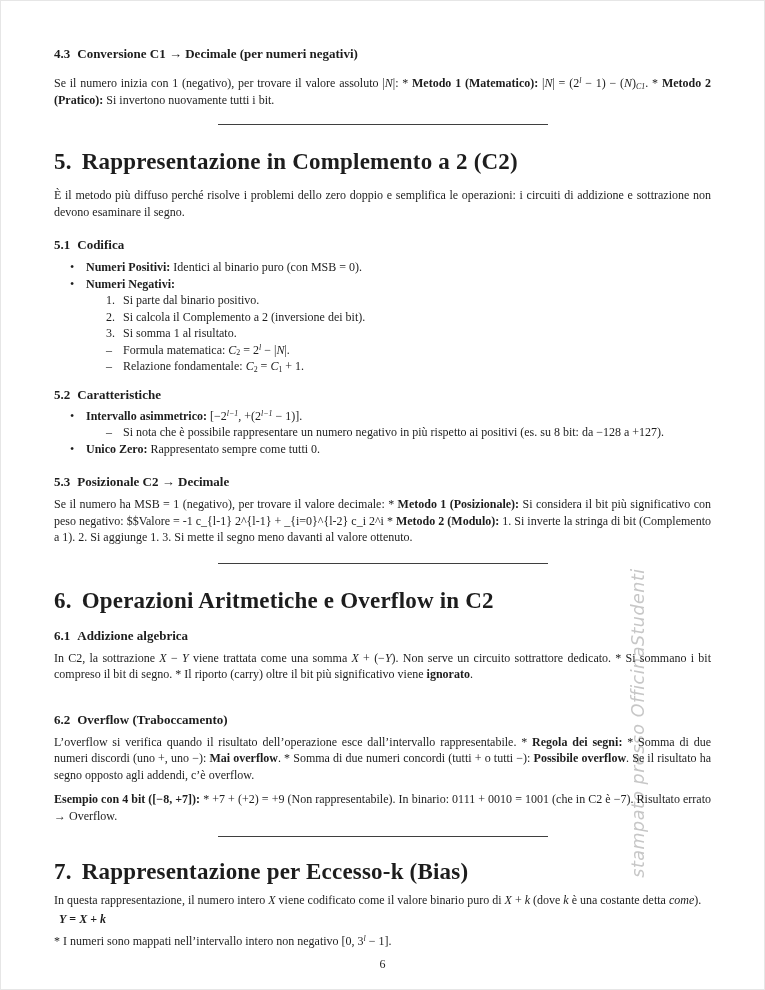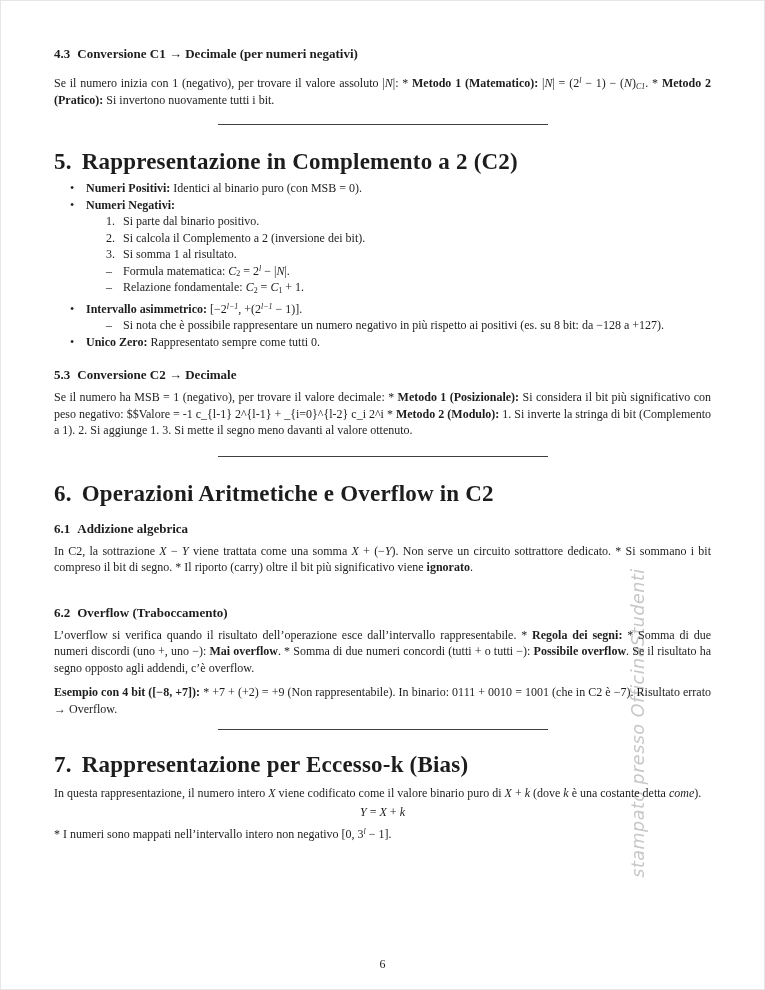--- a/index.html
+++ b/index.html
@@ -27,21 +27,21 @@
   sup{top:-0.45em;}
   sub{top:0.25em;}
   .rule{width:330px;margin:0 auto;height:0;border-top:1.5px solid #3f3f3f;}
   .bullets{margin-left:16px;}
   .li{display:flex;align-items:flex-start;}
   .li .marker{flex:none;}
   .bullets > .li > .marker{width:16px;}
   .litext{flex:1;text-align:justify;}
   .sublist{margin-left:36px;}
   .sublist .marker{width:17px;}
-  .equation{margin:5px;text-align:center;}
+  .equation{margin:5px;font-weight:bold;}
   #p43{margin-top:13px}
   #rule1{margin-top:16px}
   #h5{margin-top:24px}
   #p5{margin-top:13px}
   #h51{margin-top:16px}
   #l51{margin-top:6px}
   #h52{margin-top:11px}
   #l52{margin-top:5px}
   #h53{margin-top:16px}
   #p53{margin-top:6px}
@@ -75,21 +75,23 @@
   <div class="watermark">stampato presso OfficinaStudenti</div>
 
   <div class="content">
 
     <h3 class="hsub" id="h43"><span class="hnum">4.3</span><span>Conversione C1 → Decimale (per numeri negativi)</span></h3>
     <p class="para" id="p43"><span>Se il numero inizia con 1 (negativo), per trovare il valore assoluto |</span><span class="i">N</span><span>|: * </span><span class="b">Metodo 1 (Matematico):</span><span> |</span><span class="i">N</span><span>| = (2</span><sup class="i">l</sup><span> − 1) − (</span><span class="i">N</span><span>)</span><sub class="i">C1</sub><span>. * </span><span class="b">Metodo 2 (Pratico):</span><span> Si invertono nuovamente tutti i bit.</span></p>
 
     <div class="rule" id="rule1"></div>
 
     <h2 class="hsec" id="h5"><span class="hnum">5.</span><span>Rappresentazione in Complemento a 2 (C2)</span></h2>
+    <p class="para" id="p5"><span>È il metodo più diffuso perché risolve i problemi dello zero doppio e semplifica le operazioni: i circuiti di addizione e sottrazione non devono esaminare il segno.</span></p>
 
+    <h3 class="hsub" id="h51"><span class="hnum">5.1</span><span>Codifica</span></h3>
     <div class="bullets" id="l51">
       <div class="li">
         <span class="marker">•</span>
         <span class="litext"><span class="b">Numeri Positivi:</span><span> Identici al binario puro (con MSB = 0).</span></span>
       </div>
       <div class="li">
         <span class="marker">•</span>
         <span class="litext"><span class="b">Numeri Negativi:</span></span>
       </div>
       <div class="sublist">
@@ -109,38 +111,39 @@
           <span class="marker">–</span>
           <span class="litext"><span>Formula matematica: </span><span class="i">C</span><sub>2</sub><span> = 2</span><sup class="i">l</sup><span> − |</span><span class="i">N</span><span>|.</span></span>
         </div>
         <div class="li">
           <span class="marker">–</span>
           <span class="litext"><span>Relazione fondamentale: </span><span class="i">C</span><sub>2</sub><span> = </span><span class="i">C</span><sub>1</sub><span> + 1.</span></span>
         </div>
       </div>
     </div>
 
+    <h3 class="hsub" id="h52"><span class="hnum">5.2</span><span>Caratteristiche</span></h3>
     <div class="bullets" id="l52">
       <div class="li">
         <span class="marker">•</span>
         <span class="litext"><span class="b">Intervallo asimmetrico:</span><span> [−2</span><sup class="i">l−1</sup><span>, +(2</span><sup class="i">l−1</sup><span> − 1)].</span></span>
       </div>
       <div class="sublist">
         <div class="li">
           <span class="marker">–</span>
           <span class="litext"><span>Si nota che è possibile rappresentare un numero negativo in più rispetto ai positivi (es. su 8 bit: da −128 a +127).</span></span>
         </div>
       </div>
       <div class="li">
         <span class="marker">•</span>
         <span class="litext"><span class="b">Unico Zero:</span><span> Rappresentato sempre come tutti 0.</span></span>
       </div>
     </div>
 
-    <h3 class="hsub" id="h53"><span class="hnum">5.3</span><span>Conversione C2 → Decimale</span></h3>
+    <h3 class="hsub" id="h53"><span class="hnum">5.3</span><span>Posizionale C2 → Decimale</span></h3>
     <p class="para" id="p53"><span>Se il numero ha MSB = 1 (negativo), per trovare il valore decimale: * </span><span class="b">Metodo 1 (Posizionale):</span><span> Si considera il bit più significativo con peso negativo: $$Valore = -1 c_{l-1} 2^{l-1} + _{i=0}^{l-2} c_i 2^i * </span><span class="b">Metodo 2 (Modulo):</span><span> 1. Si inverte la stringa di bit (Complemento a 1). 2. Si aggiunge 1. 3. Si mette il segno meno davanti al valore ottenuto.</span></p>
 
     <div class="rule" id="rule2"></div>
 
     <h2 class="hsec" id="h6"><span class="hnum">6.</span><span>Operazioni Aritmetiche e Overflow in C2</span></h2>
 
     <h3 class="hsub" id="h61"><span class="hnum">6.1</span><span>Addizione algebrica</span></h3>
     <p class="para" id="p61"><span>In C2, la sottrazione </span><span class="i">X</span><span> − </span><span class="i">Y</span><span> viene trattata come una somma </span><span class="i">X</span><span> + (−</span><span class="i">Y</span><span>). Non serve un circuito sottrattore dedicato. * Si sommano i bit compreso il bit di segno. * Il riporto (carry) oltre il bit più significativo viene </span><span class="b">ignorato</span><span>.</span></p>
 
     <h3 class="hsub" id="h62"><span class="hnum">6.2</span><span>Overflow (Traboccamento)</span></h3>

